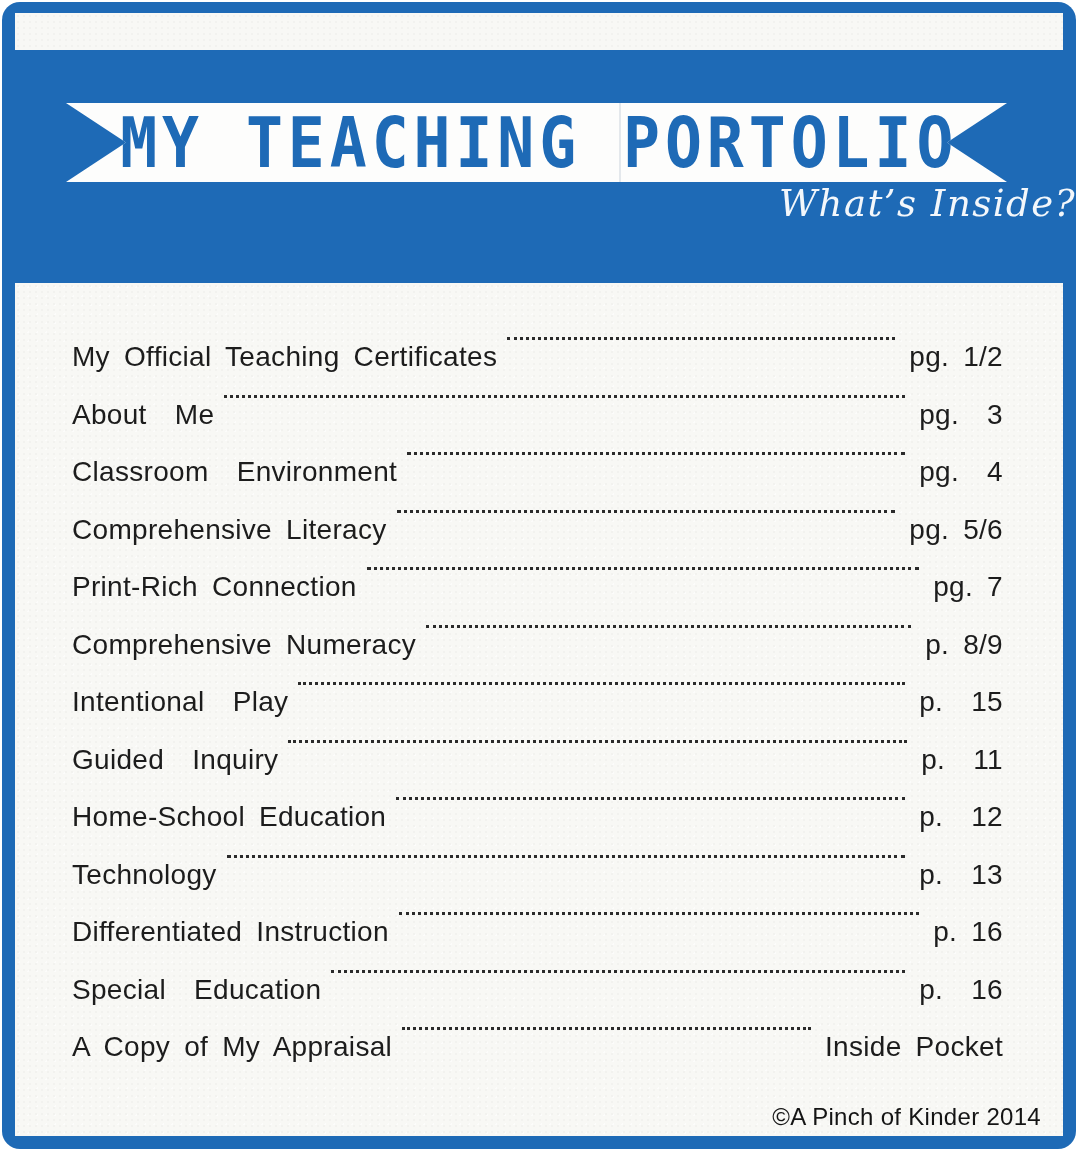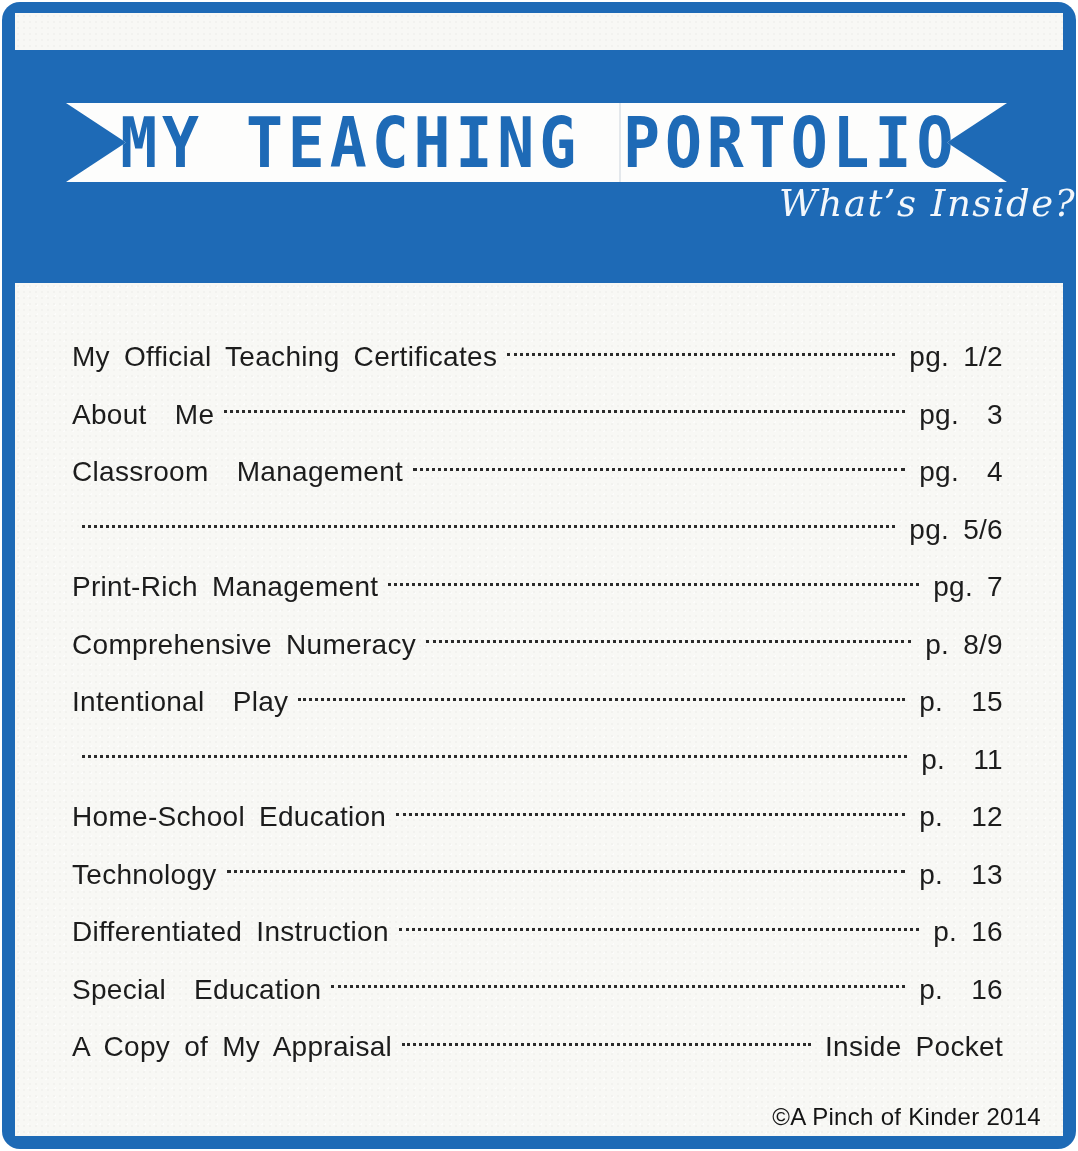--- a/index.html
+++ b/index.html
@@ -86,21 +86,21 @@
     background: #f8f8f5;
     background-image:
       radial-gradient(rgba(0,0,0,0.022) 1px, transparent 1px),
       radial-gradient(rgba(255,255,255,0.6) 1px, transparent 1px);
     background-size: 6px 6px, 9px 9px;
     padding: 57px 60px 0 57px;
   }
 
   .toc-row {
     display: flex;
-    align-items: center;
+    align-items: flex-start;
     font-size: 28px;
     line-height: 34px;
     letter-spacing: 0.3px;
     word-spacing: 6px;
     color: #1c1c1c;
     margin-bottom: 23.5px;
   }
   .toc-label { white-space: pre; flex: 0 0 auto; }
   .leader {
     flex: 1 1 auto;
@@ -140,44 +140,46 @@
         <span class="toc-label">My Official Teaching Certificates</span>
         <span class="leader"></span>
         <span class="toc-page">pg. 1/2</span>
       </div>
       <div class="toc-row">
         <span class="toc-label">About  Me</span>
         <span class="leader"></span>
         <span class="toc-page">pg.  3</span>
       </div>
       <div class="toc-row">
-        <span class="toc-label">Classroom  Management</span>
+        <span class="toc-label">Classroom  Environment</span>
         <span class="leader"></span>
         <span class="toc-page">pg.  4</span>
       </div>
       <div class="toc-row">
+        <span class="toc-label">Comprehensive Literacy</span>
         <span class="leader"></span>
         <span class="toc-page">pg. 5/6</span>
       </div>
       <div class="toc-row">
-        <span class="toc-label">Print-Rich Management</span>
+        <span class="toc-label">Print-Rich Connection</span>
         <span class="leader"></span>
         <span class="toc-page">pg. 7</span>
       </div>
       <div class="toc-row">
         <span class="toc-label">Comprehensive Numeracy</span>
         <span class="leader"></span>
         <span class="toc-page">p. 8/9</span>
       </div>
       <div class="toc-row">
         <span class="toc-label">Intentional  Play</span>
         <span class="leader"></span>
         <span class="toc-page">p.  15</span>
       </div>
       <div class="toc-row">
+        <span class="toc-label">Guided  Inquiry</span>
         <span class="leader"></span>
         <span class="toc-page">p.  11</span>
       </div>
       <div class="toc-row">
         <span class="toc-label">Home-School Education</span>
         <span class="leader"></span>
         <span class="toc-page">p.  12</span>
       </div>
       <div class="toc-row">
         <span class="toc-label">Technology</span>

